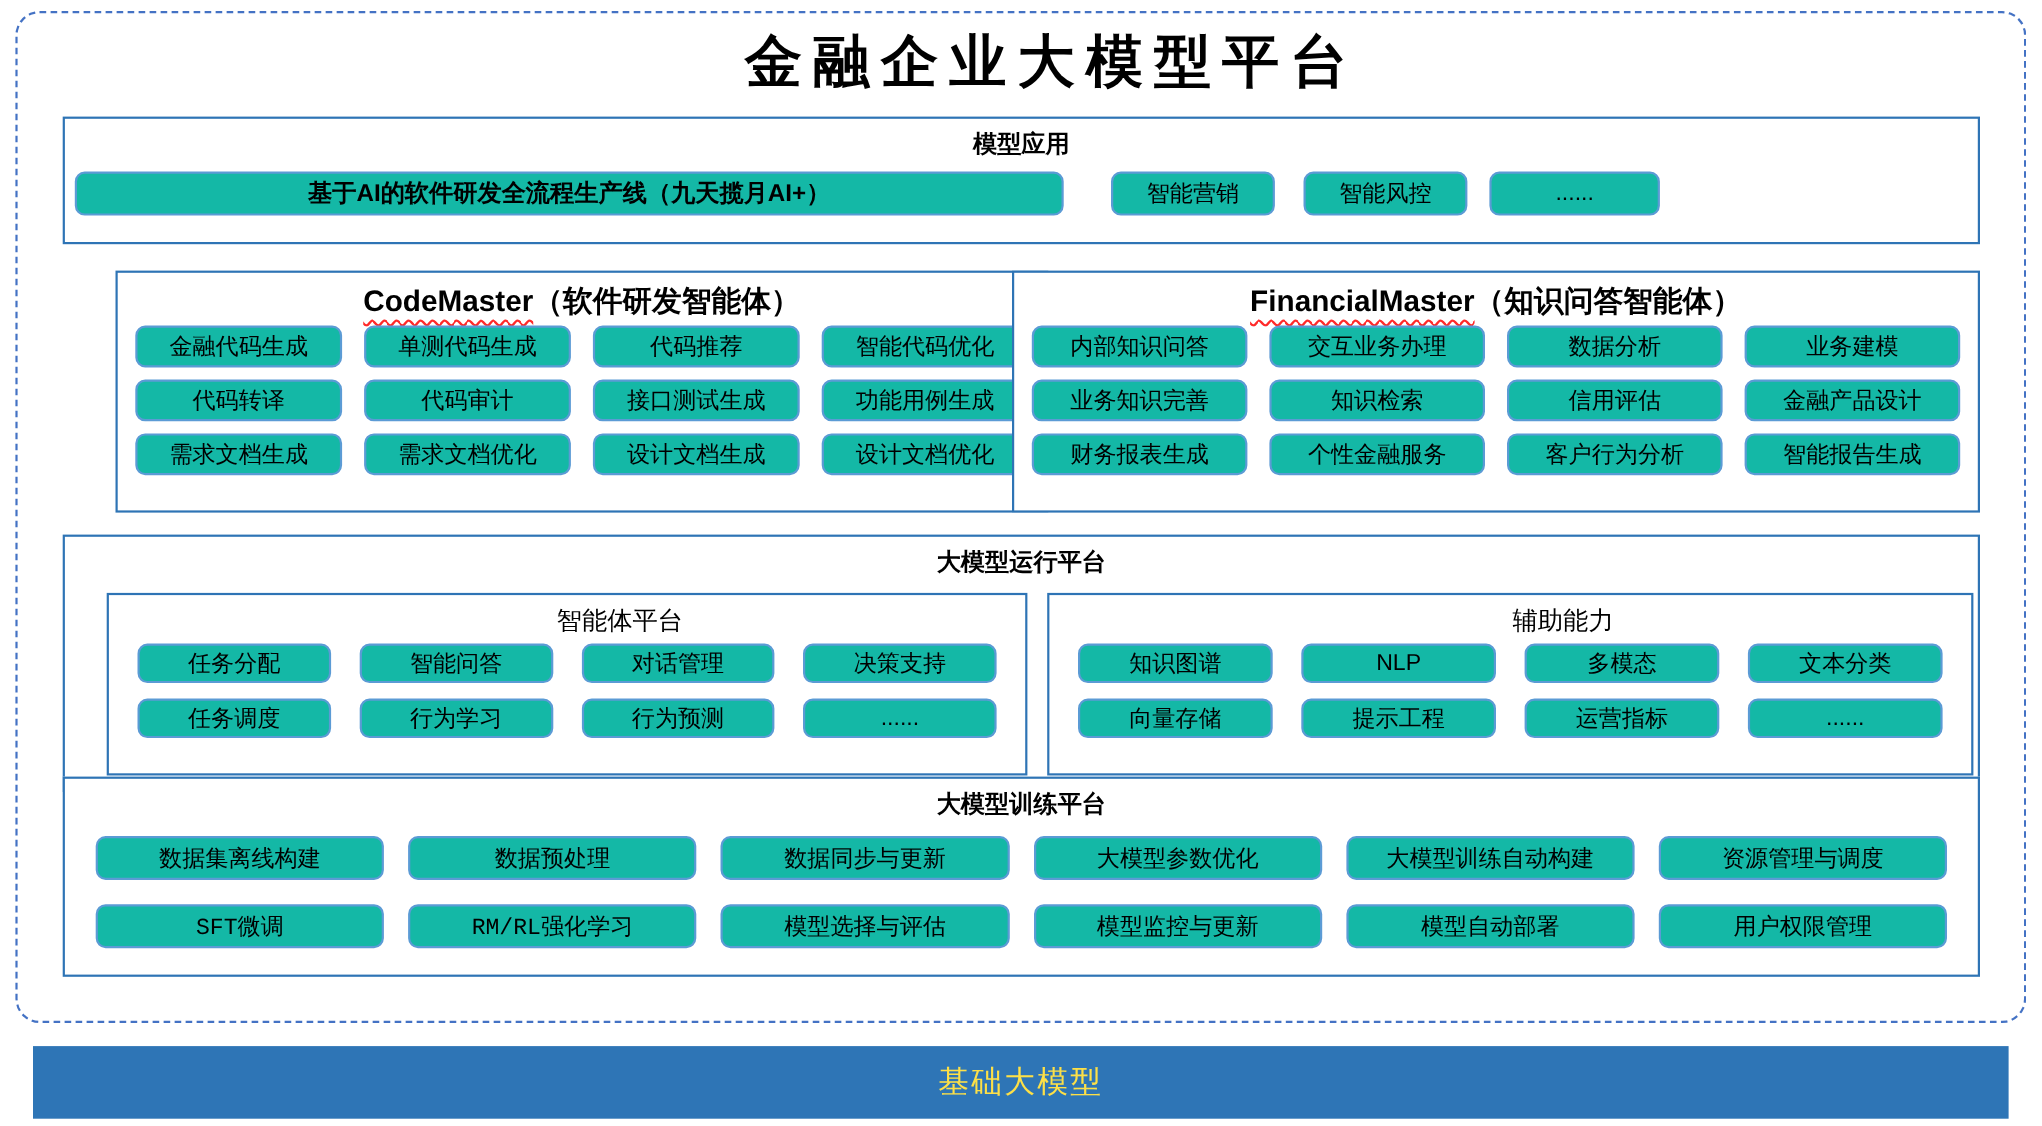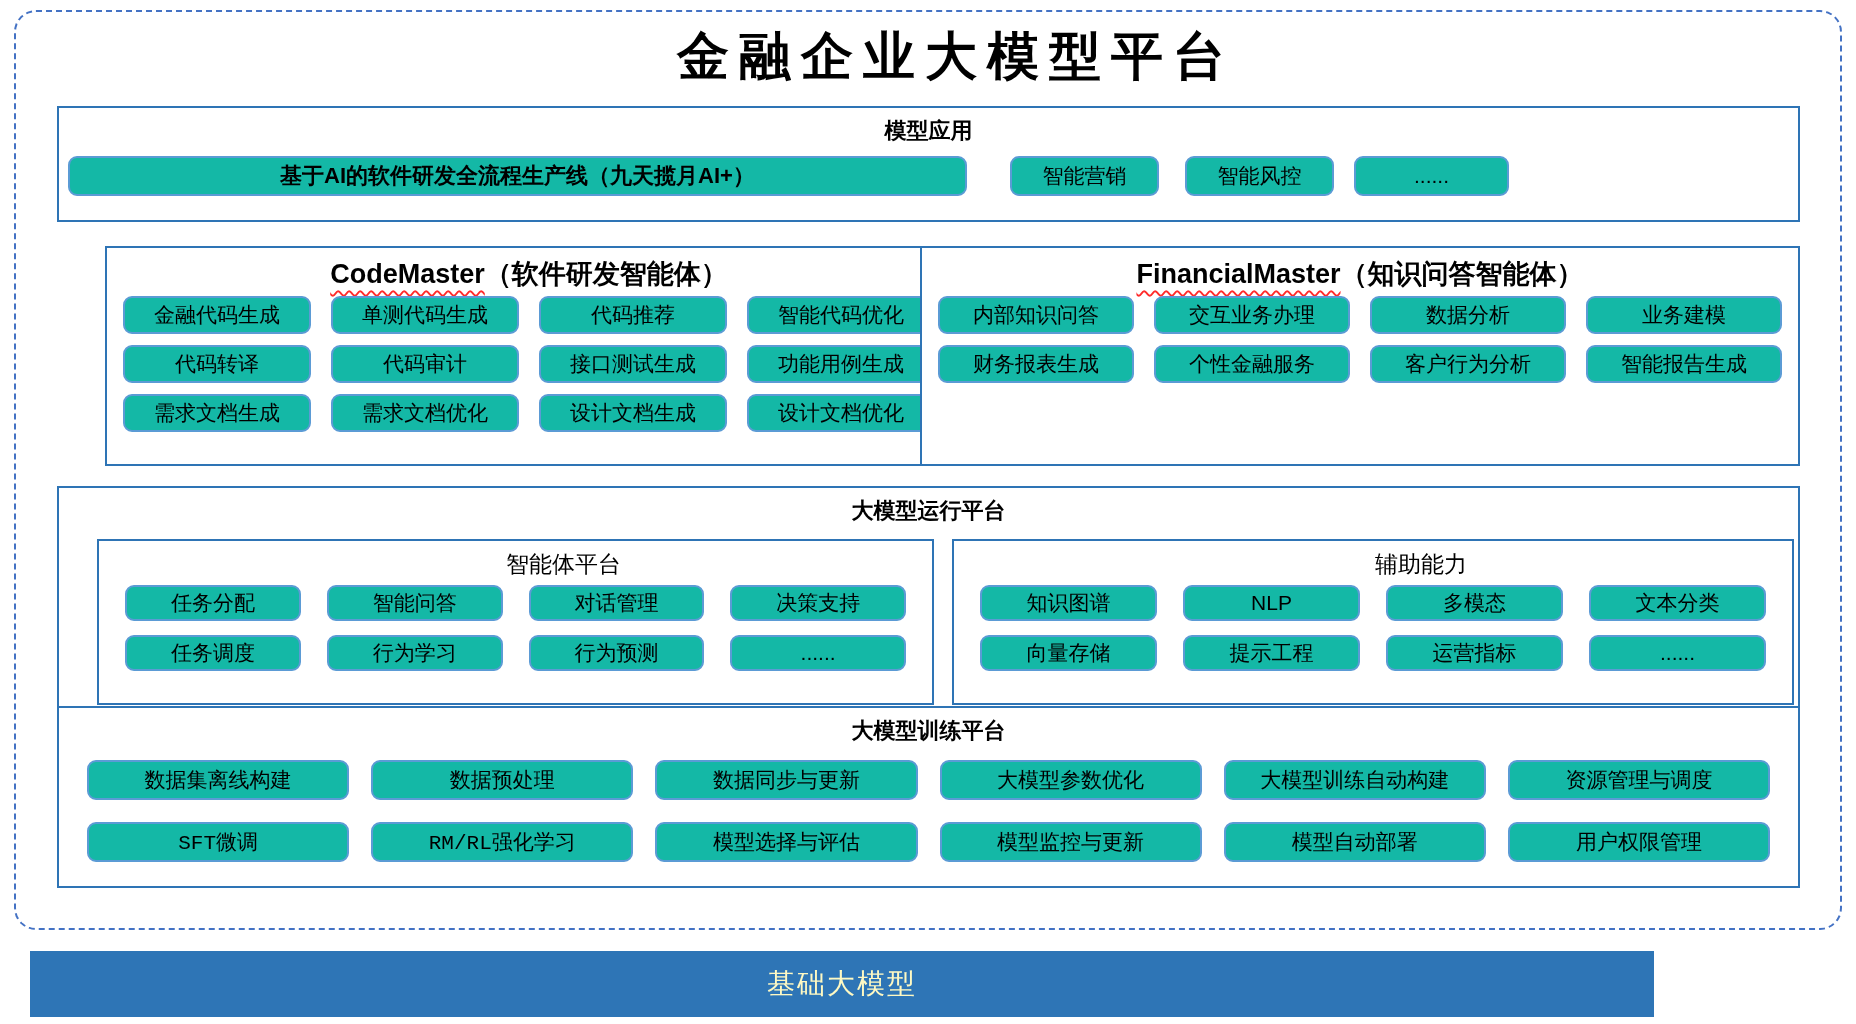--- a/index.html
+++ b/index.html
@@ -68,22 +68,22 @@
   
   .sec-train{left:57px;top:706px;width:1743px;height:182px;}
   .train-rows{
     position:absolute;left:28px;right:28px;top:52px;
     display:flex;flex-direction:column;gap:22px;
   }
   .train-rows .row{gap:22px;font-family:Liberation Mono, monospace;}
   .train-rows .box{height:40px;}
   
   .footer-bar{
-    position:absolute;left:30px;top:951px;width:1624px;height:66px;
-    background:#2E75B6;color:#fef9c3;display:flex;align-items:center;justify-content:center;
+    position:absolute;left:30px;top:951px;width:1796px;height:66px;
+    background:#2E75B6;color:#fde047;display:flex;align-items:center;justify-content:center;
     font-size:28px;letter-spacing:2px;
   }
 </style>
 </head>
 <body>
 
 <div class="canvas">
 
   <div class="dashed-frame"></div>
 
@@ -124,20 +124,26 @@
   <div class="section sec-fin">
     <div class="agent-title"><span class="squiggle">FinancialMaster</span><span>（知识问答智能体）</span></div>
     <div class="agent-rows">
       <div class="row">
         <div class="box">内部知识问答</div>
         <div class="box">交互业务办理</div>
         <div class="box">数据分析</div>
         <div class="box">业务建模</div>
       </div>
       <div class="row">
+        <div class="box">业务知识完善</div>
+        <div class="box">知识检索</div>
+        <div class="box">信用评估</div>
+        <div class="box">金融产品设计</div>
+      </div>
+      <div class="row">
         <div class="box">财务报表生成</div>
         <div class="box">个性金融服务</div>
         <div class="box">客户行为分析</div>
         <div class="box">智能报告生成</div>
       </div>
     </div>
   </div>
 
   <div class="section sec-run">
     <div class="sec-header">大模型运行平台</div>

